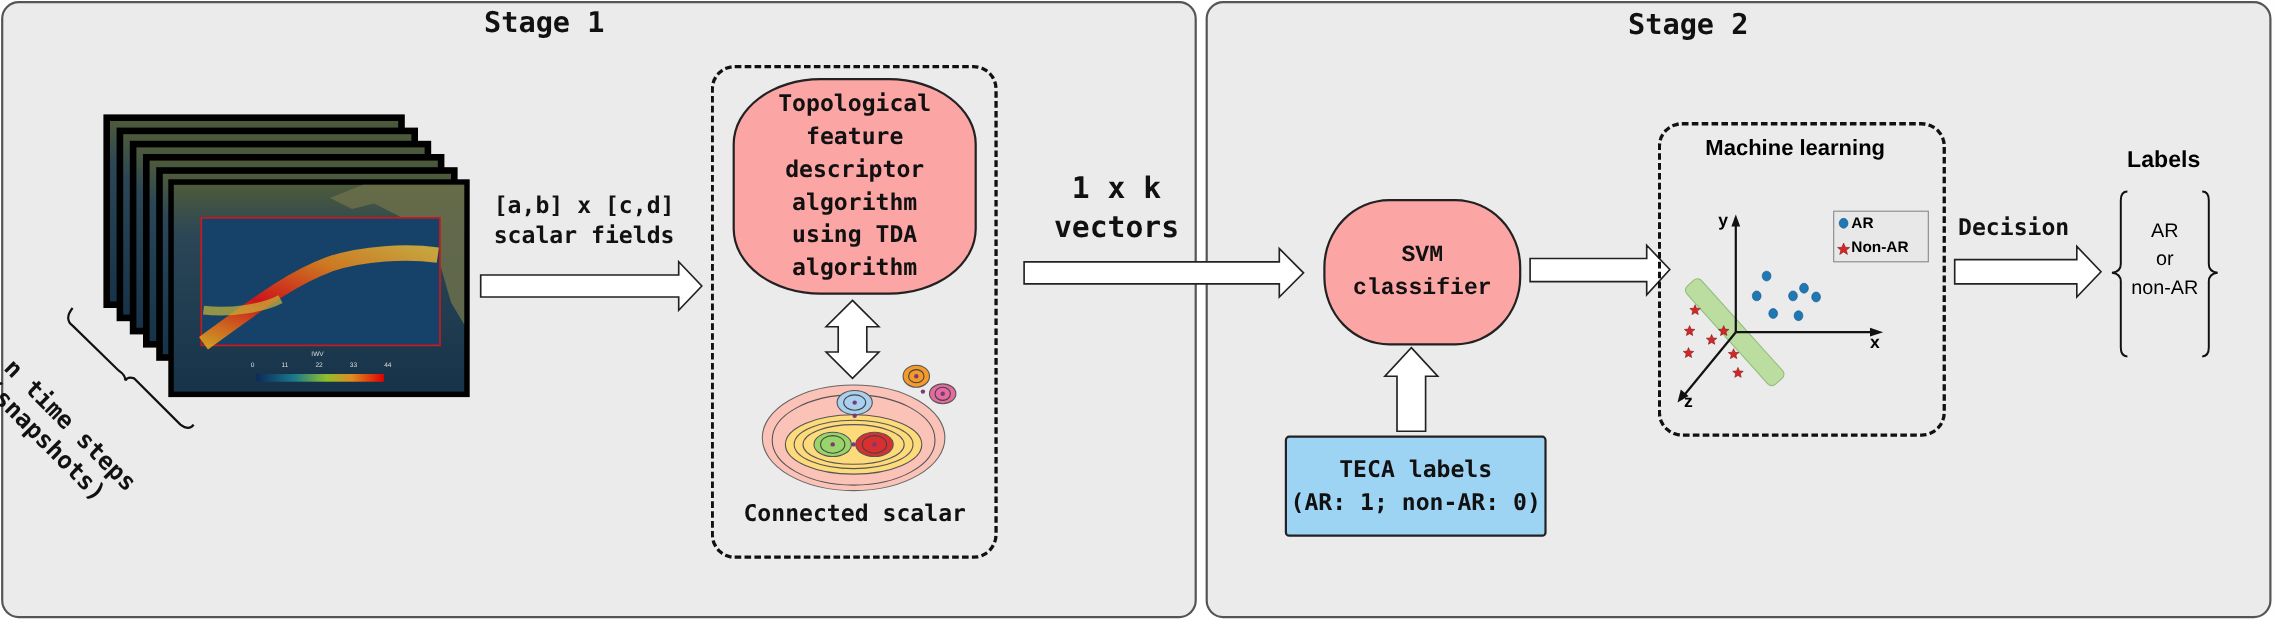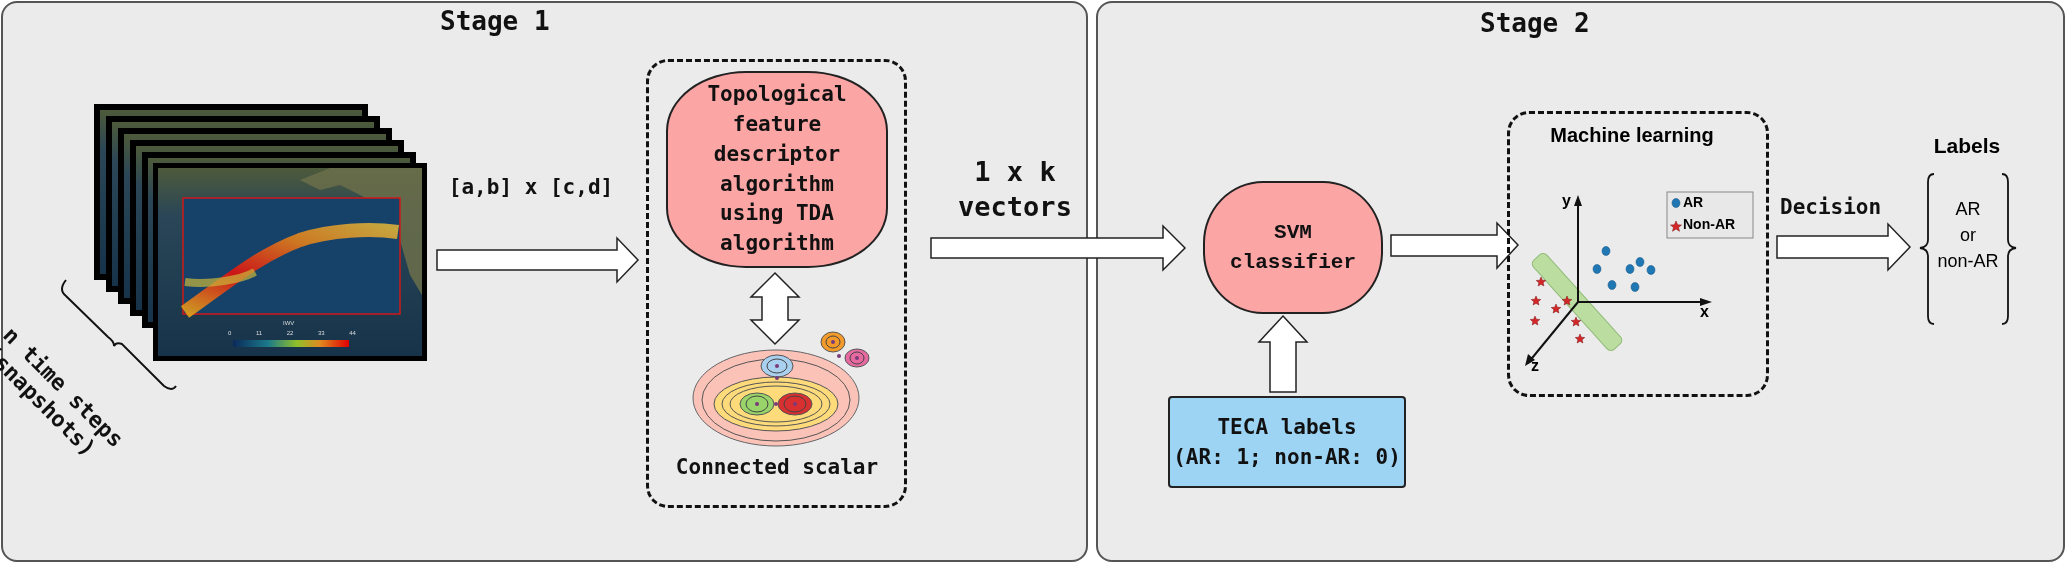--- a/index.html
+++ b/index.html
@@ -79,20 +79,21 @@
 <svg style="left:0;top:0;" width="300" height="564">
   <path d="M66 280 Q 58 290 66 296 L 108 337 Q 114 341 114 346 Q 116 342 122 344 L 164 386 Q 172 392 176 386" stroke="#111" stroke-width="2" fill="none"></path>
 </svg>
 <div class="abs mono" style="left:16px; top:322px; font-size:22px; transform:rotate(45deg); transform-origin:left top; white-space:nowrap; line-height:1.2;">
   <div>n time steps</div>
   <div style="margin-left:0;">(snapshots)</div>
 </div>
 
 <div class="abs mono centered" style="left:436px; top:174px; width:190px; font-size:21px;">
   <div>[a,b] x [c,d]</div>
+  <div>scalar fields</div>
 </div>
 <svg style="left:0;top:0;" width="700" height="564">
   <path d="M437 250 L617 250 L617 238 L638 260 L617 282 L617 270 L437 270 Z" fill="#fff" stroke="#222" stroke-width="1.5"></path>
 </svg>
 
 <div class="dashed-box" style="left:646px; top:59px; width:261px; height:449px;"></div>
 <div class="blue-blob mono" style="left:666px; top:71px; width:222px; height:197px; border-radius:80px / 60px; font-size:21px; line-height:1.42;">
   <div>
     <div>Topological</div>
     <div>feature</div>

